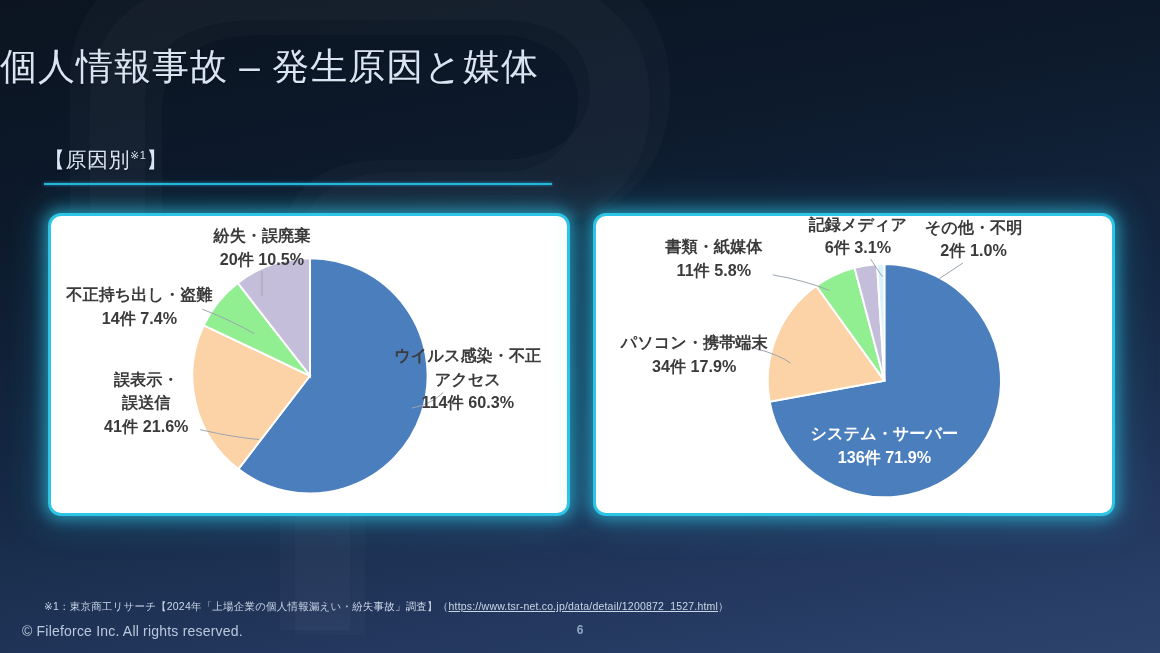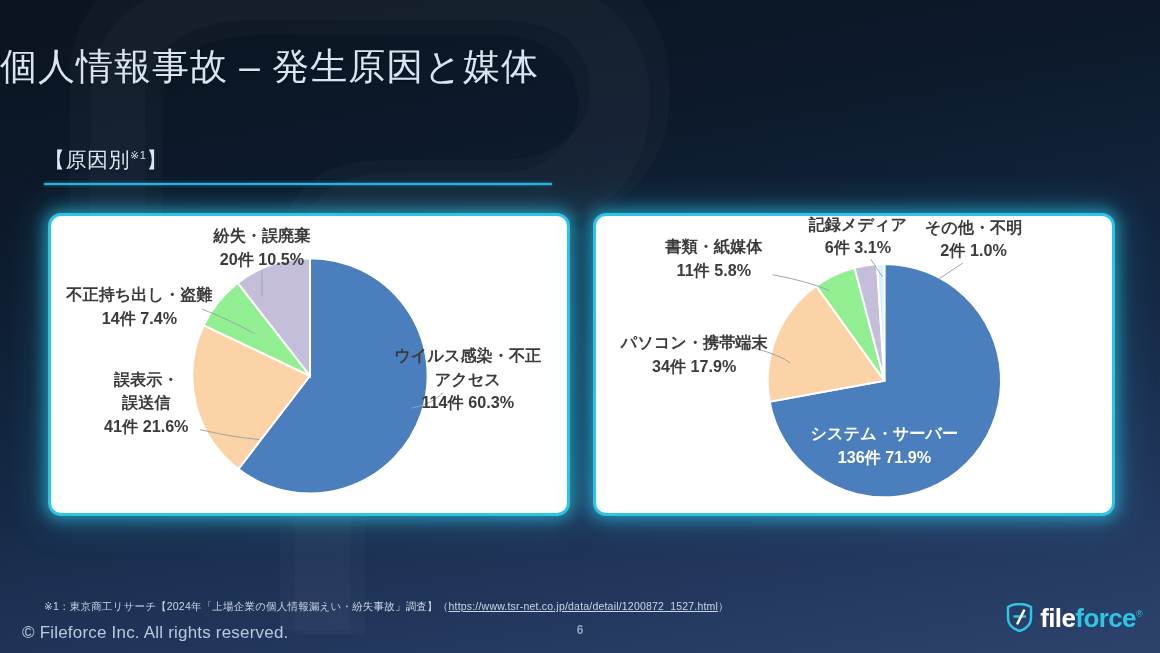--- a/index.html
+++ b/index.html
@@ -73,21 +73,21 @@
 
   
   .footnote{
     position:absolute; left:44px; top:600px;
     font-size:10.5px; color:#c9d6e6; letter-spacing:.2px;
     white-space:nowrap;
   }
   .footnote .lnk{ color:#c9d6e6; text-decoration:underline;margin-top:47px; }
   .copyright{
     position:absolute; left:22px; top:623px;
-    font-size:17px; color:#b9c8dc; letter-spacing:.2px;
+    font-size:14px; color:#b9c8dc; letter-spacing:.2px;
   }
   .pagenum{
     position:absolute; left:0; right:0; top:623px;
     text-align:center; font-size:12px; color:#8fa6c4; font-weight:700;
   }
 
   
   .brand{
     position:absolute; right:18px; top:603px;
     display:flex; align-items:center; gap:7px;
@@ -172,24 +172,14 @@
       </svg>
   </div>
 
   <div class="footnote">
     <span>※1：東京商工リサーチ【2024年「上場企業の個人情報漏えい・紛失事故」調査】（</span><a class="lnk" href="#">https://www.tsr-net.co.jp/data/detail/1200872_1527.html</a><span>）</span>
   </div>
 
   <div class="copyright">© Fileforce Inc. All rights reserved.</div>
   <div class="pagenum">6</div>
 
-  <div class="brand">
-    <svg class="brand-mark" viewBox="0 0 54 58">
-      <path d="M27 2 C14 2 4 8 4 8 L4 30 C4 44 15 52 27 56 C39 52 50 44 50 30 L50 8 C50 8 40 2 27 2 Z" fill="none" stroke="#2ec4e6" stroke-width="5"></path>
-      <path d="M17 27 L38 27" stroke="#2ec4e6" stroke-width="5" stroke-linecap="round"></path>
-      <path d="M36 15 L23 41" stroke="#ffffff" stroke-width="5" stroke-linecap="round"></path>
-    </svg>
-    <div class="brand-word">
-      <span class="w1">file</span><span class="w2">force</span><span class="reg">®</span>
-    </div>
-  </div>
 
 </div>
 
 </body></html>

